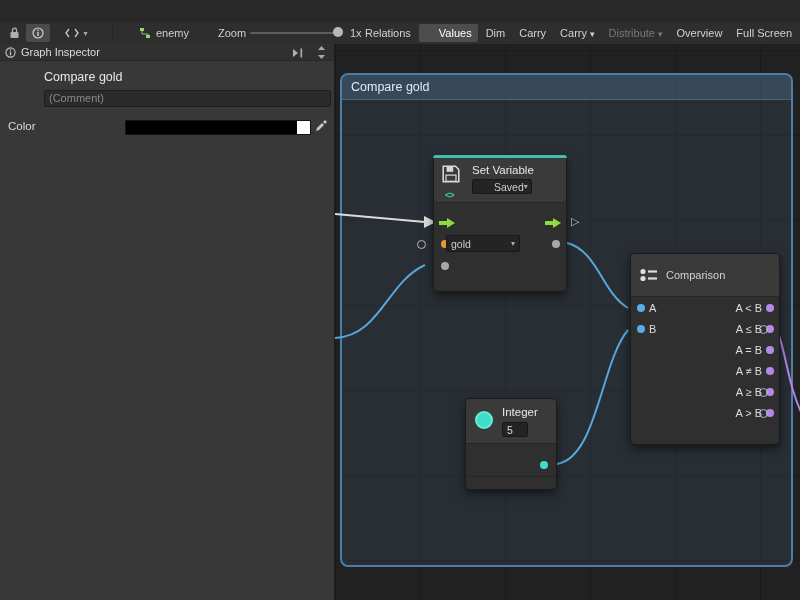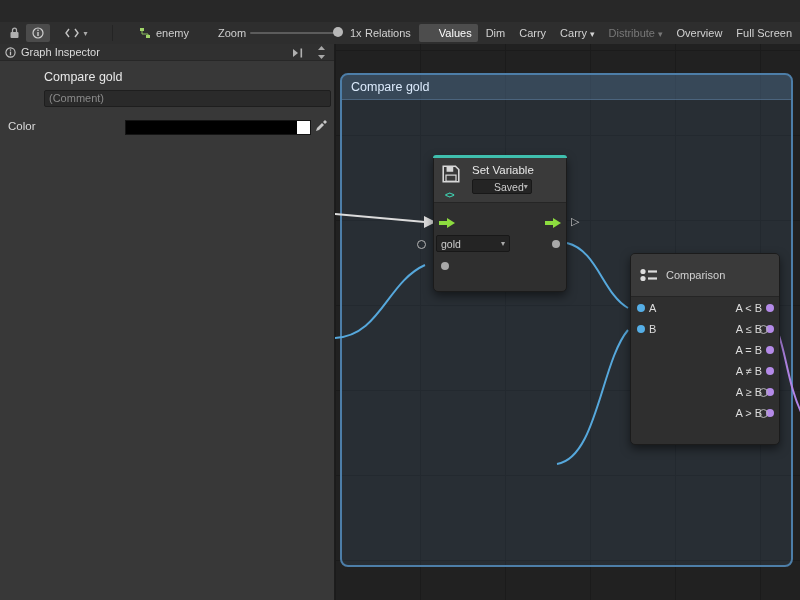--- a/index.html
+++ b/index.html
@@ -227,21 +227,21 @@
       </div>
 
       <svg width="16" height="10" viewBox="0 0 16 10" style="position:absolute;left:5px;top:62px;">
         <path d="M0 3 h8 V0 l8 5 -8 5 V7 H0 z" fill="#8ddc3f"></path>
       </svg>
       <svg width="16" height="10" viewBox="0 0 16 10" style="position:absolute;right:5px;top:62px;">
         <path d="M0 3 h8 V0 l8 5 -8 5 V7 H0 z" fill="#8ddc3f"></path>
       </svg>
 
       <span class="dot" style="left:7px;top:84px;background:#e09a3c;"></span>
-      <div class="mini-select" style="position:absolute;left:2px;top:79px;width:74px;height:17px;justify-content:space-between;">
+      <div class="mini-select" style="position:absolute;left:12px;top:79px;width:74px;height:17px;justify-content:space-between;">
         <span>gold</span>
         <span class="arrow">▾</span>
       </div>
       <span class="dot" style="right:6px;top:84px;background:#a8a8a8;"></span>
 
       <span class="dot" style="left:7px;top:106px;background:#a8a8a8;"></span>
     </div>
 
     <span class="hollow" style="left:82px;top:196px;"></span>
     <span class="flow-marker" style="left:236px;top:171px;">▷</span>
@@ -285,15 +285,24 @@
           <span class="cmp-out-label">A &gt; B</span>
           <span class="dot" style="right:5px;top:6px;background:#b48ae8;"></span>
         </div>
       </div>
     </div>
 
     <span class="hollow" style="left:424px;top:281px;"></span>
     <span class="hollow" style="left:424px;top:344px;"></span>
     <span class="hollow" style="left:424px;top:365px;"></span>
 
+    <div class="node node-int">
+      <div class="int-header">
+        <div class="int-circle"></div>
+        <span class="int-title">Integer</span>
+        <div class="int-field">5</div>
+      </div>
+      <span class="dot" style="right:8px;top:62px;background:#3ce0c8;"></span>
+      <div class="int-footer"></div>
+    </div>
 
   </div>
 </div>
 
 </body></html>

